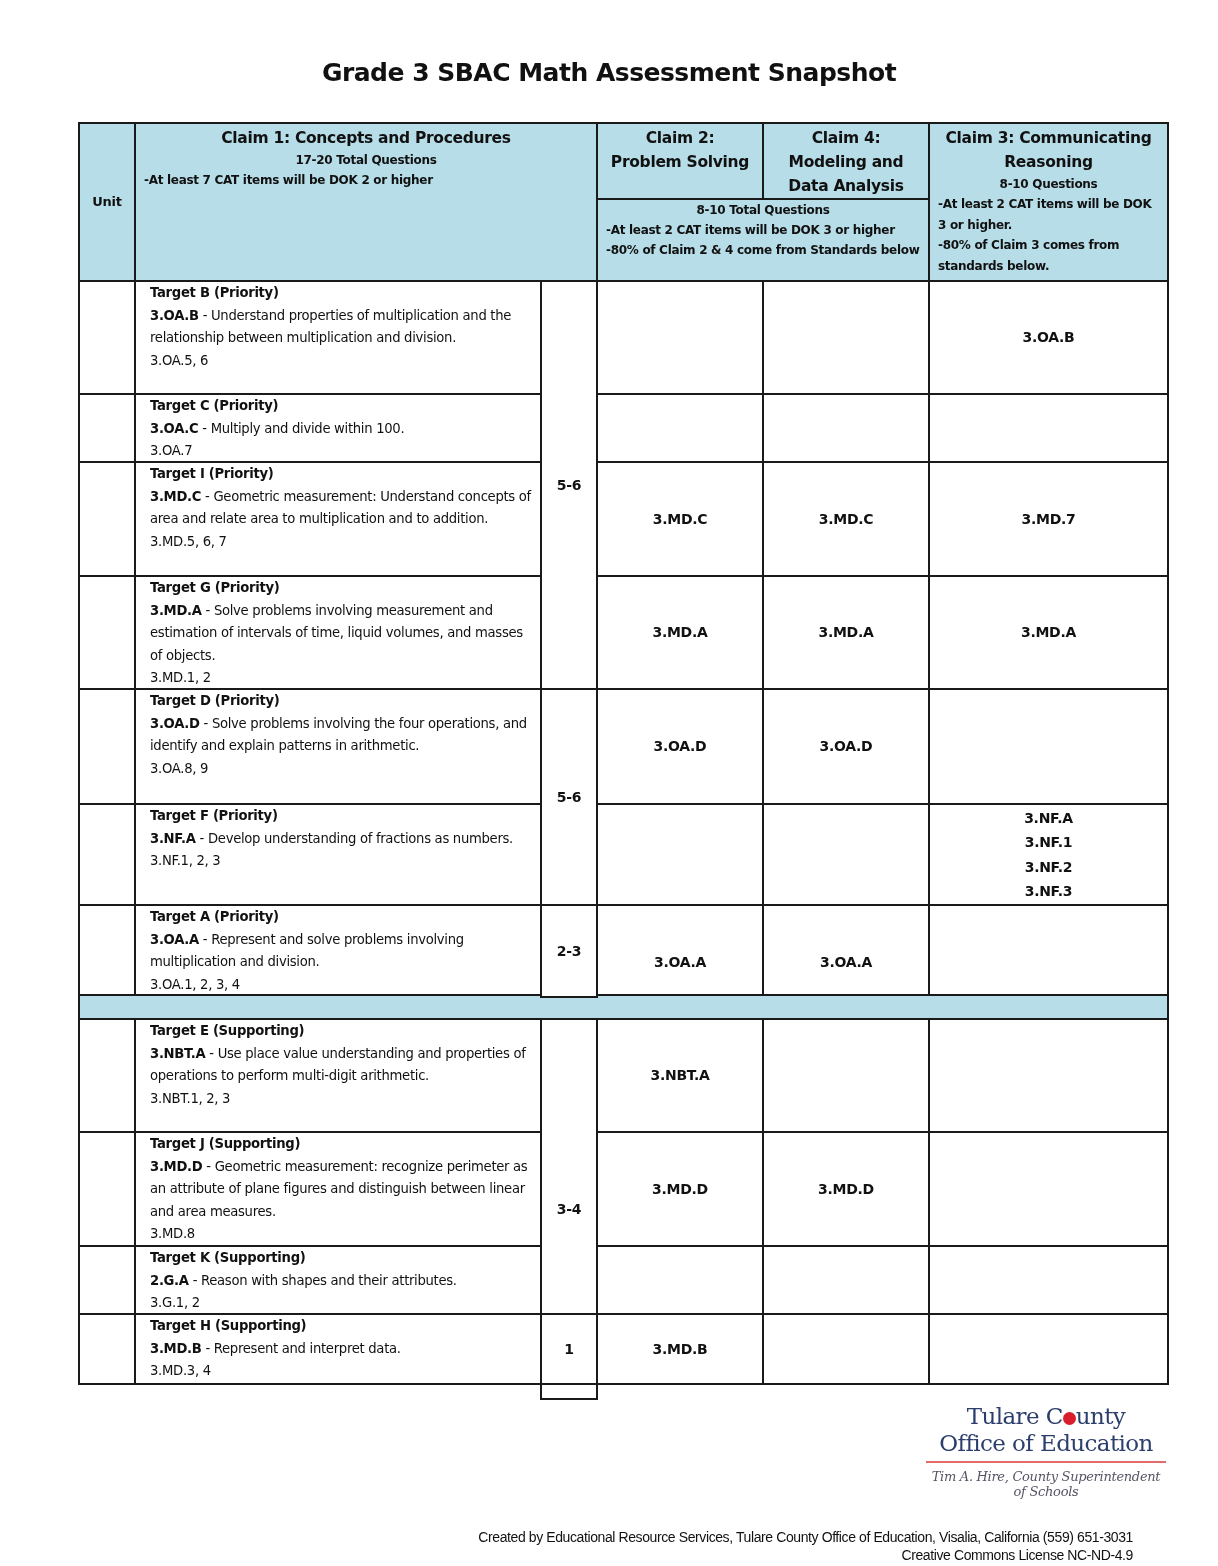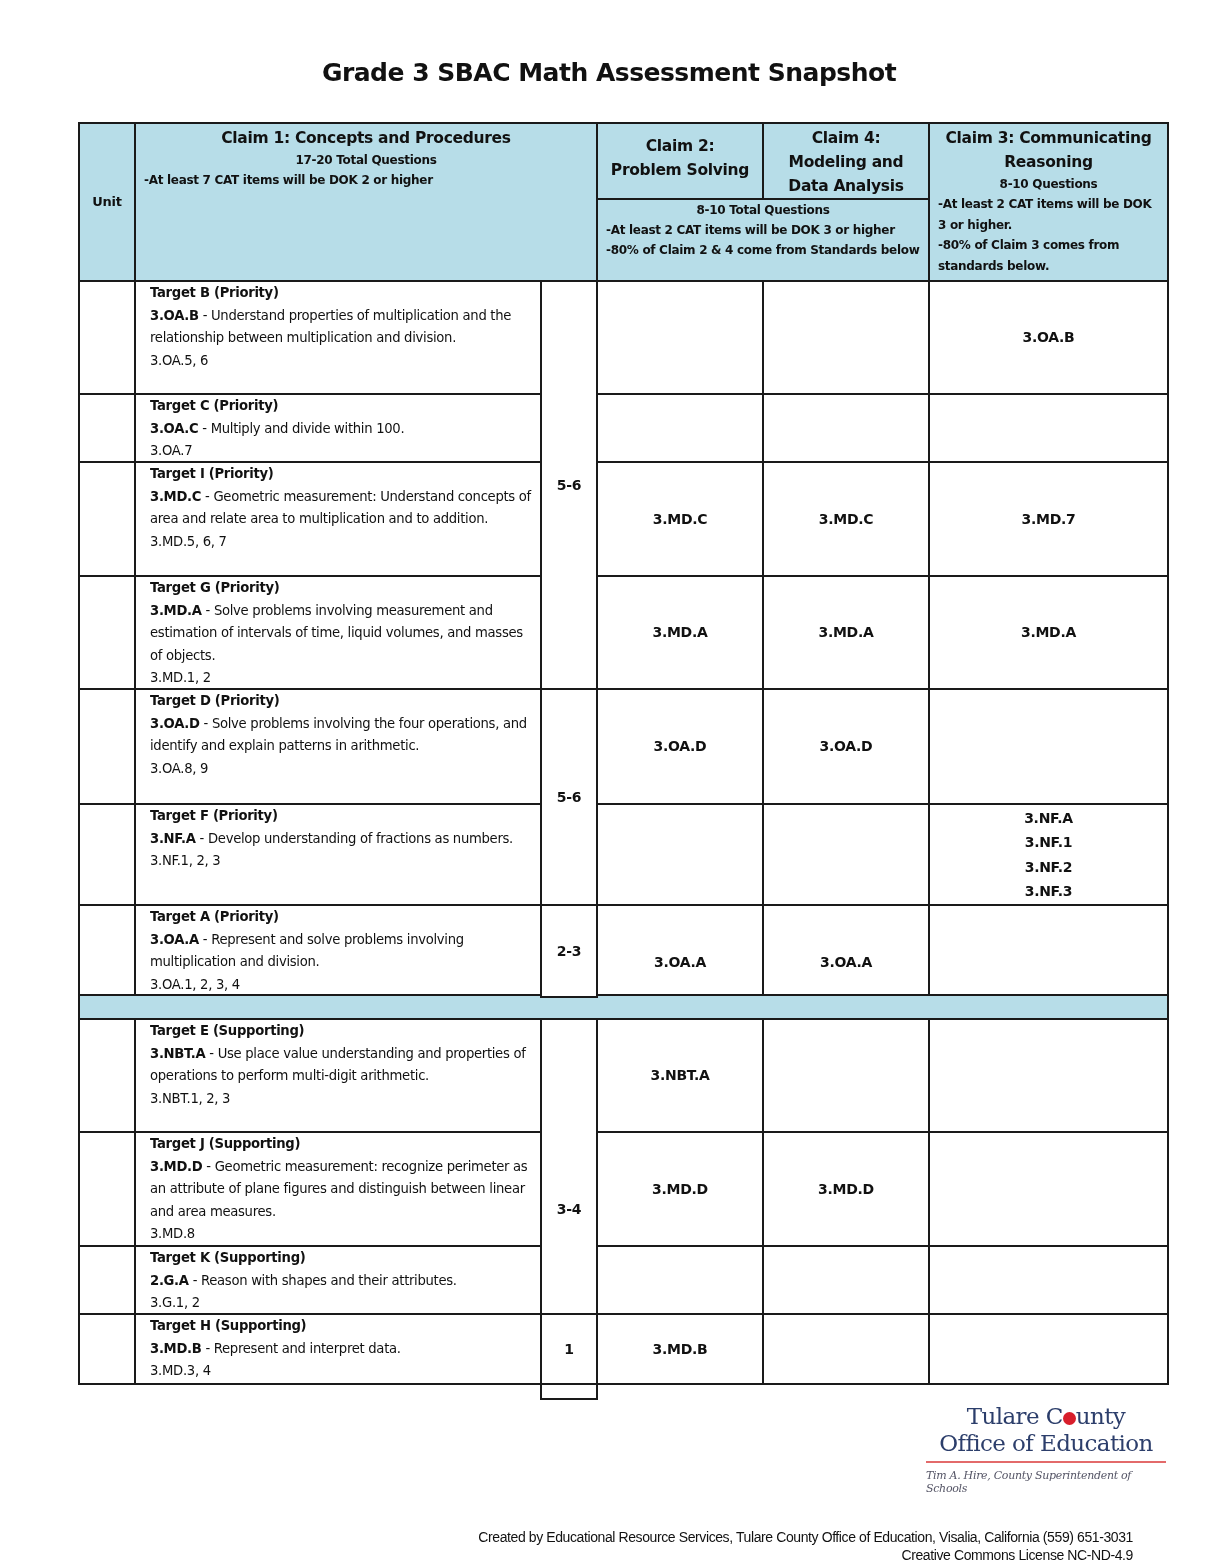--- a/index.html
+++ b/index.html
@@ -19,21 +19,21 @@
   .tgt .tdesc { display:block; }
   .tgt .tstd { display:block; }
   .tcode { font-weight:bold; }
   .h-claim { font-weight:bold; font-size:15.5px; line-height:24px; text-align:center; display:block; }
   .h-sub { font-size:12px; font-weight:bold; text-align:center; display:block; line-height:20px; }
   .h-note { font-size:12px; font-weight:bold; display:block; line-height:20.5px; text-align:left; }
   .unit-lbl { display:flex; align-items:center; justify-content:center; font-weight:bold; font-size:13px; }
   .logo { position:absolute; left:926px; top:1403px; width:240px; }
   .logo .l1, .logo .l2 { font-family:"DejaVu Serif", "Liberation Serif", serif; color:#2c3e6b; font-size:23px; line-height:27px; letter-spacing:-0.6px; text-align:center; display:block; }
   .logo .rule { height:2px; background:#e36a6a; margin:4px 0 6px 0; }
-  .logo .l3 { font-family:"DejaVu Serif", "Liberation Serif", serif; font-style:italic; font-size:11px; color:#556; text-align:left; display:block; letter-spacing:-0.3px; }
+  .logo .l3 { font-family:"DejaVu Serif", "Liberation Serif", serif; font-style:italic; font-size:13px; color:#556; text-align:center; display:block; letter-spacing:-0.3px; }
   .apple { display:inline-block; width:13px; height:13px; border-radius:50%; background:#d81e2b; position:relative; top:1px; }
   .footer { position:absolute; left:0; width:1133px; top:1528px; text-align:right;
             font-family:"Liberation Sans", sans-serif; font-size:14px; line-height:18px; color:#111; letter-spacing:-0.4px; }
   .footer span { display:block; }
 </style>
 </head>
 <body>
 
 <div class="title">Grade 3 SBAC Math Assessment Snapshot</div>
 
@@ -42,21 +42,21 @@
   <div class="cell hdr unit-lbl" style="left:78px; top:122px; width:58px; height:160px;">
     <span>Unit</span>
   </div>
 
   <div class="cell hdr" style="left:134px; top:122px; width:464px; height:160px; padding:2px 8px;">
     <span class="h-claim">Claim 1:  Concepts and Procedures</span>
     <span class="h-sub">17-20 Total Questions</span>
     <span class="h-note">-At least 7 CAT items will be DOK 2 or higher</span>
   </div>
 
-  <div class="cell hdr" style="left:596px; top:122px; width:168px; height:80px; padding-top:10px;">
+  <div class="cell hdr" style="left:596px; top:122px; width:168px; height:80px; padding-top:2px;">
     <span class="h-claim">Claim 2:</span>
     <span class="h-claim">Problem Solving</span>
   </div>
 
   <div class="cell hdr" style="left:762px; top:122px; width:168px; height:78px; padding-top:2px;">
     <span class="h-claim">Claim 4:</span>
     <span class="h-claim">Modeling and</span>
     <span class="h-claim">Data Analysis</span>
   </div>
 

